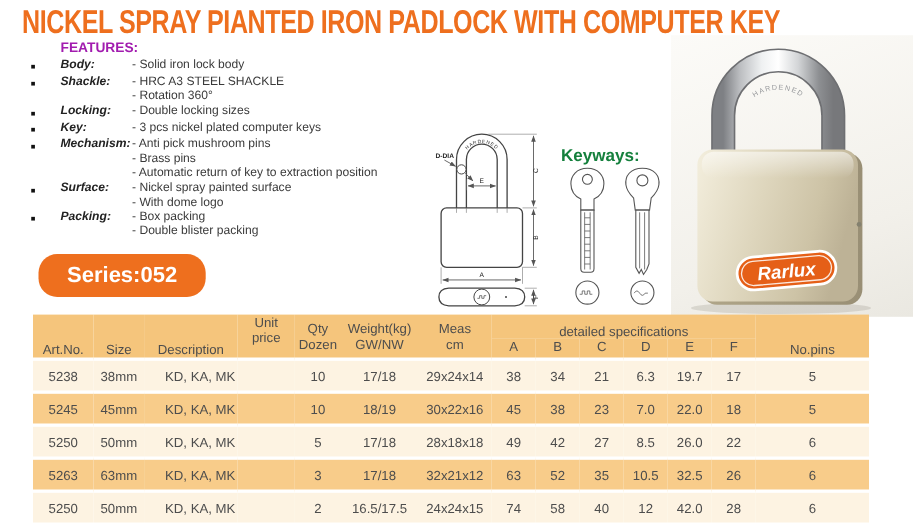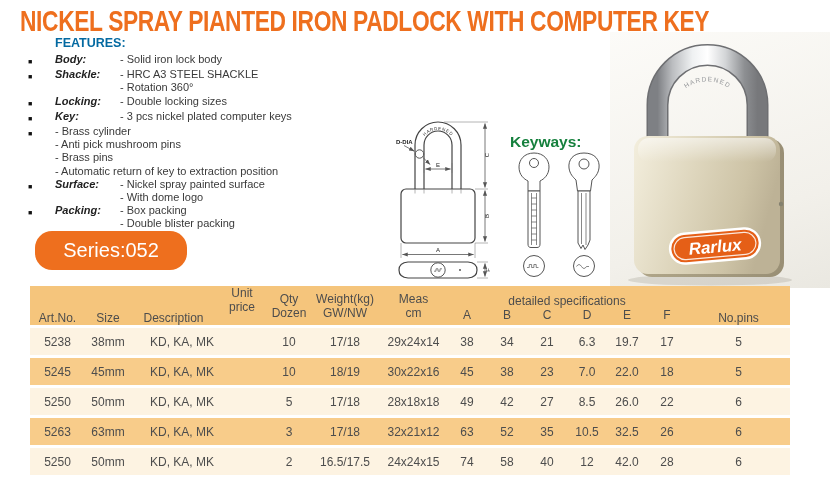--- a/index.html
+++ b/index.html
@@ -6,30 +6,30 @@
   .page{position:relative;width:831px;height:483px;background:#fff;overflow:hidden;
         font-family:"Liberation Sans",sans-serif;color:#3c3c3c;}
 
   
   .page-title{position:absolute;left:20px;top:4px;font-size:30px;font-weight:800;
               color:#EE6F1E;white-space:nowrap;transform:scaleX(0.76);
               transform-origin:left top;letter-spacing:-0.5px;}
 
   
   .features{position:absolute;left:28px;top:36px;width:365px;font-size:11px;color:#3a3a3a;}
-  .features-heading{font-weight:bold;font-size:12.5px;color:#0369a1;margin-left:27px;margin-bottom:3px;}
+  .features-heading{font-weight:bold;font-size:12.5px;color:#a21caf;margin-left:27px;margin-bottom:3px;}
   .feature-item{display:grid;grid-template-columns:27px 65px auto;line-height:13.2px;}
   .bullet{font-size:7px;color:#111;padding-top:2px;}
   .feature-label{font-weight:bold;font-style:italic;color:#222;}
   .feature-lines div{white-space:nowrap;}
 
   
   .series-badge{position:absolute;left:35px;top:231px;width:152px;height:39px;
                 background:#EE6F1E;border-radius:17px;color:#fff;font-size:20px;
-                font-weight:normal;display:flex;align-items:center;justify-content:center;}
+                font-weight:bold;display:flex;align-items:center;justify-content:center;}
 
   
   .tech-drawing{position:absolute;left:396px;top:119px;width:112px;height:160px;}
   .keyways-heading{position:absolute;left:510px;top:133px;font-size:15.5px;font-weight:bold;color:#15803d;}
   .keyways-svg{position:absolute;left:502px;top:150px;width:112px;height:132px;}
 
   
   .photo{position:absolute;left:610px;top:32px;width:220px;height:256px;
          background:linear-gradient(160deg,#fcfbf8 0%,#f2f0ea 70%,#eae8e1 100%);}
   .photo svg{width:100%;height:100%;display:block;}
@@ -88,22 +88,22 @@
         </div>
         <div class="feature-item">
           <span class="bullet">■</span>
           <span class="feature-label">Key:</span>
           <div class="feature-lines">
             <div>- 3 pcs nickel plated computer keys</div>
           </div>
         </div>
         <div class="feature-item">
           <span class="bullet">■</span>
-          <div class="feature-lines">
-            <div>- Brass cylinder</div>
+          <span class="feature-label">Mechanism:</span>
+          <div class="feature-lines">
             <div>- Anti pick mushroom pins</div>
             <div>- Brass pins</div>
             <div>- Automatic return of key to extraction position</div>
           </div>
         </div>
         <div class="feature-item">
           <span class="bullet">■</span>
           <span class="feature-label">Surface:</span>
           <div class="feature-lines">
             <div>- Nickel spray painted surface</div>

